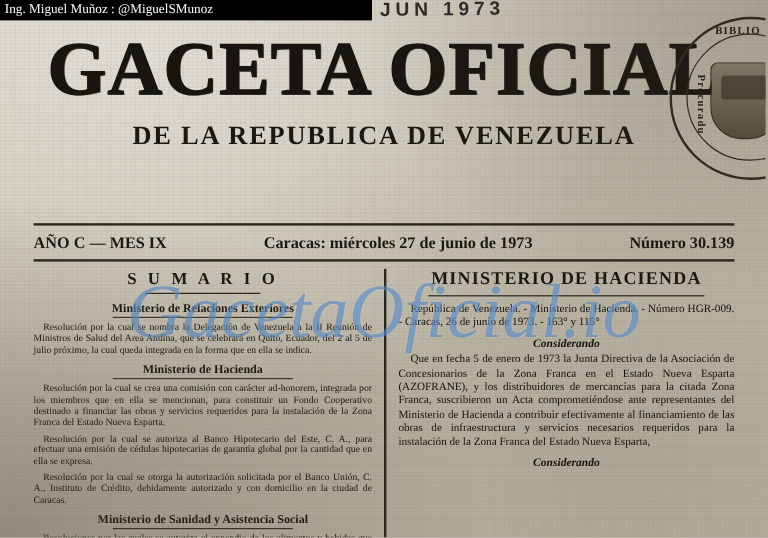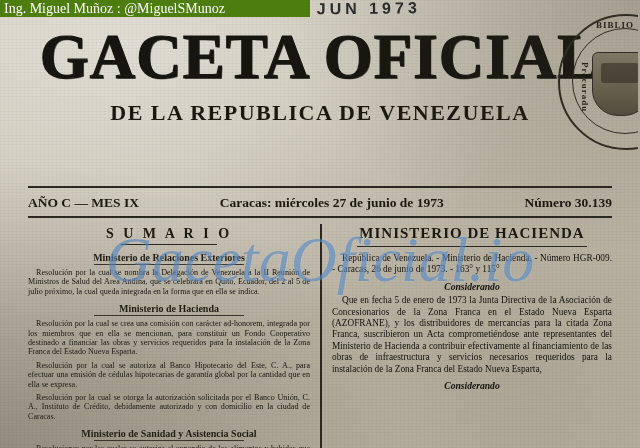--- a/index.html
+++ b/index.html
@@ -39,24 +39,24 @@
       repeating-linear-gradient(90deg, rgba(90,80,65,.18) 0px, rgba(90,80,65,.18) 1px, rgba(0,0,0,0) 1px, rgba(0,0,0,0) 4px);
     pointer-events: none;
   }
 
   
   .credit-bar {
     position: absolute;
     left: 0; top: 0;
     width: 310px;
     height: 17px;
-    background: #4d7c0f;
+    background: #000000;
     color: #fff;
     font-family: "Liberation Serif", serif;
-    font-size: 14px;
+    font-size: 11px;
     line-height: 17px;
     padding-left: 4px;
     white-space: nowrap;
     box-sizing: border-box;
     z-index: 40;
   }
 
   
   .date-stamp {
     position: absolute;

